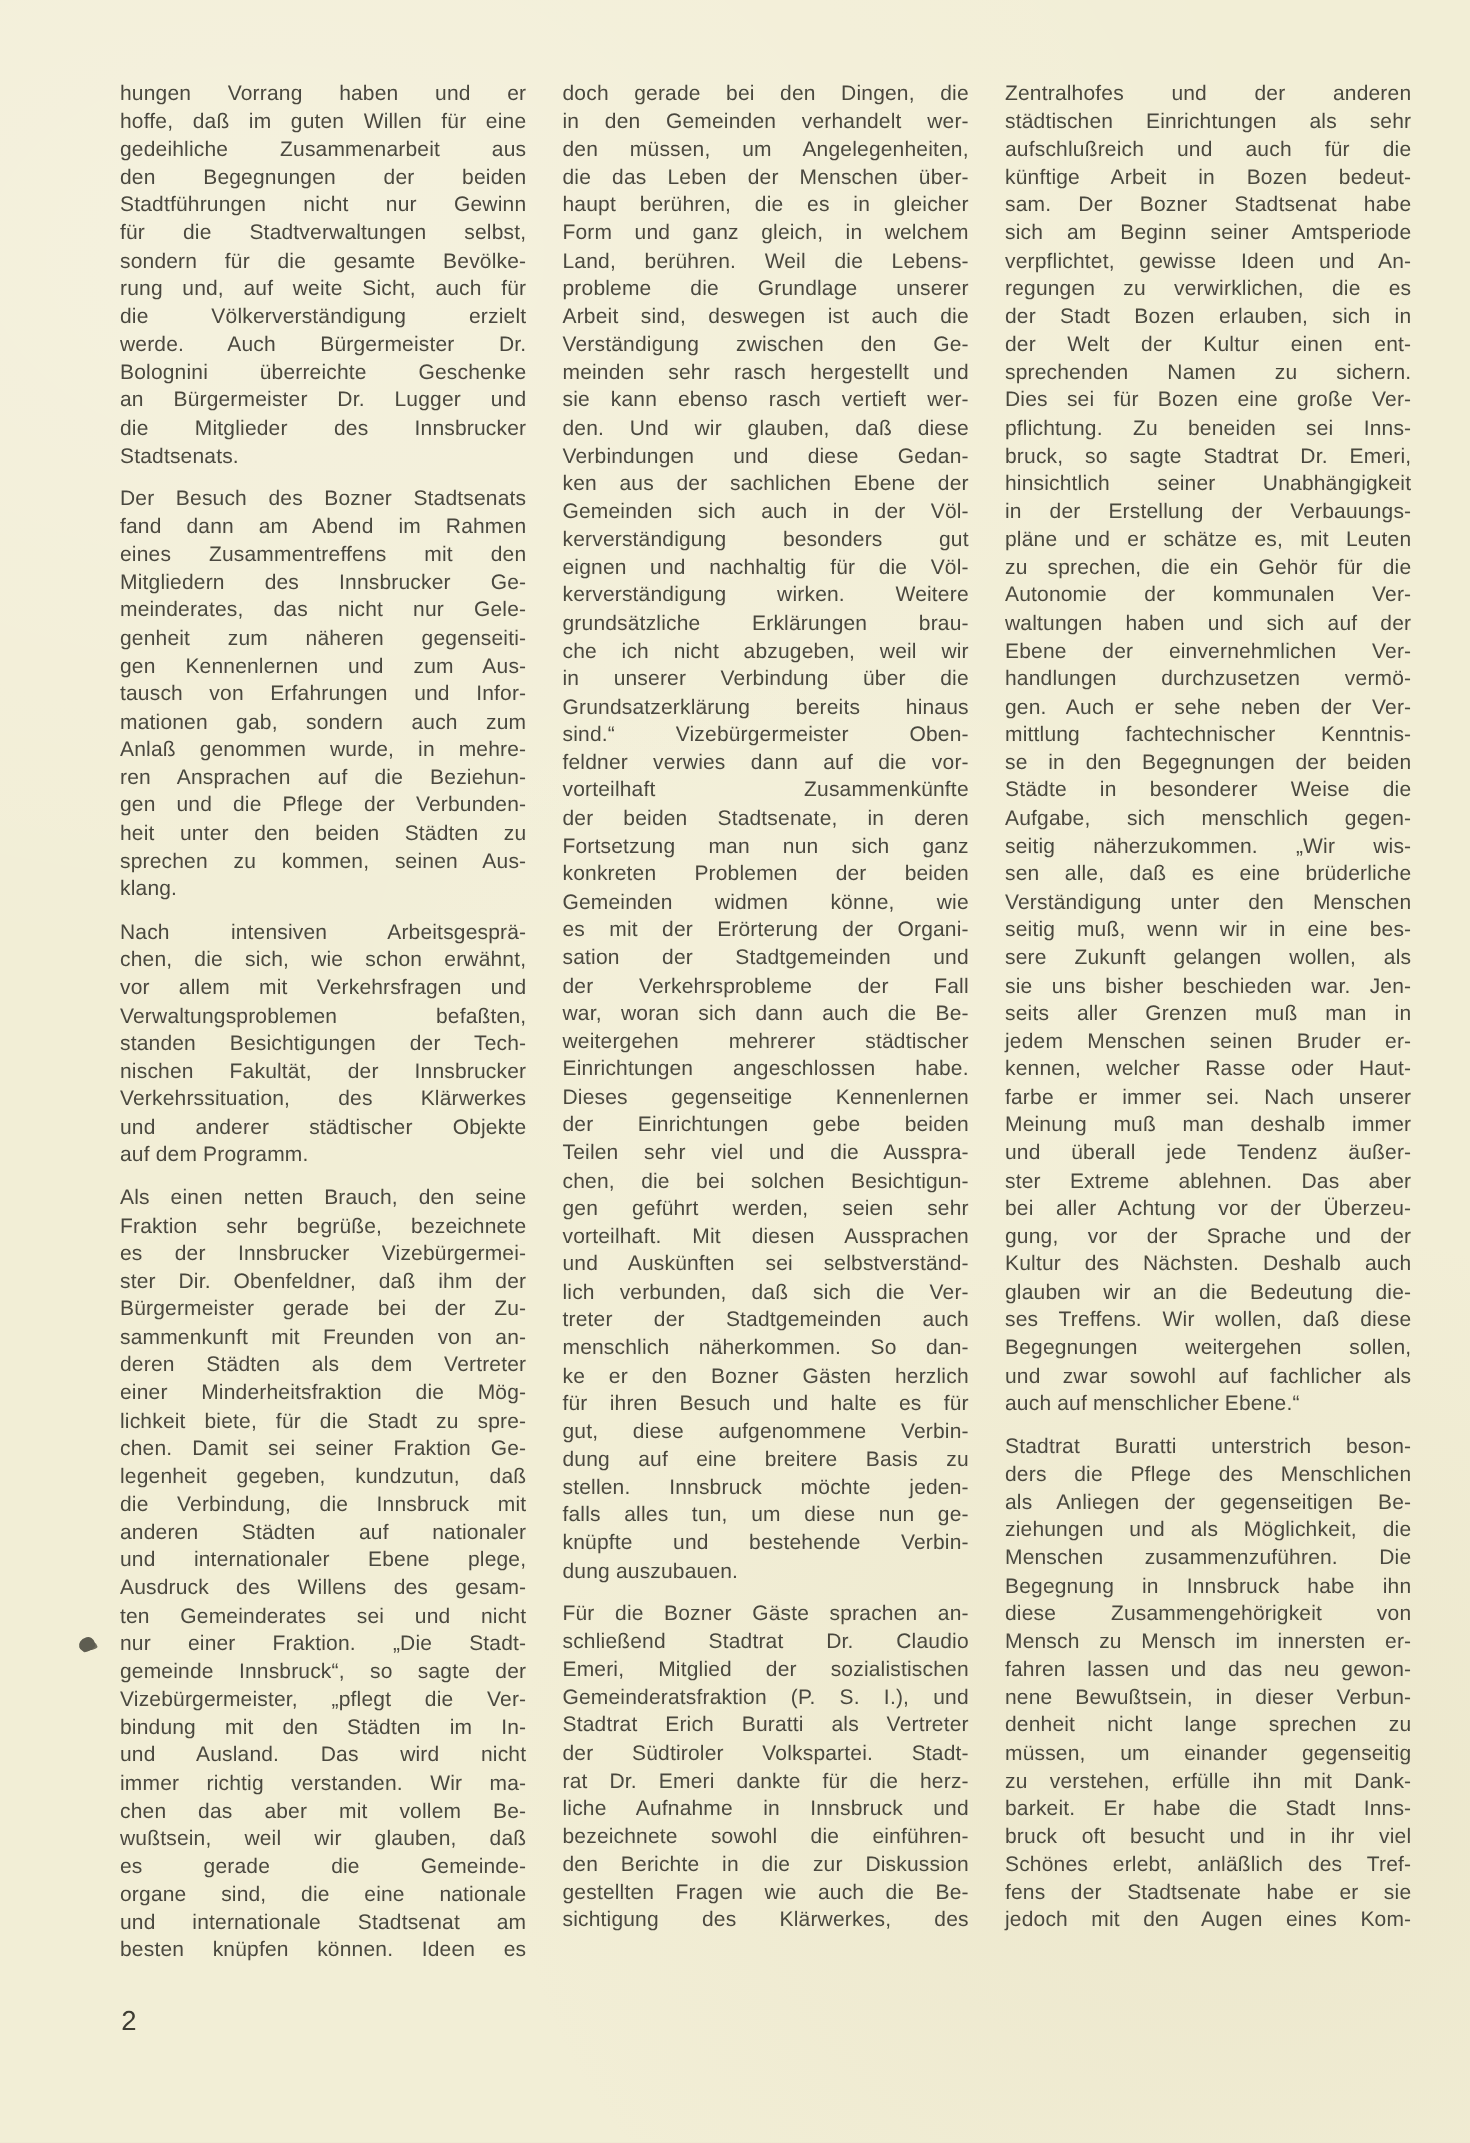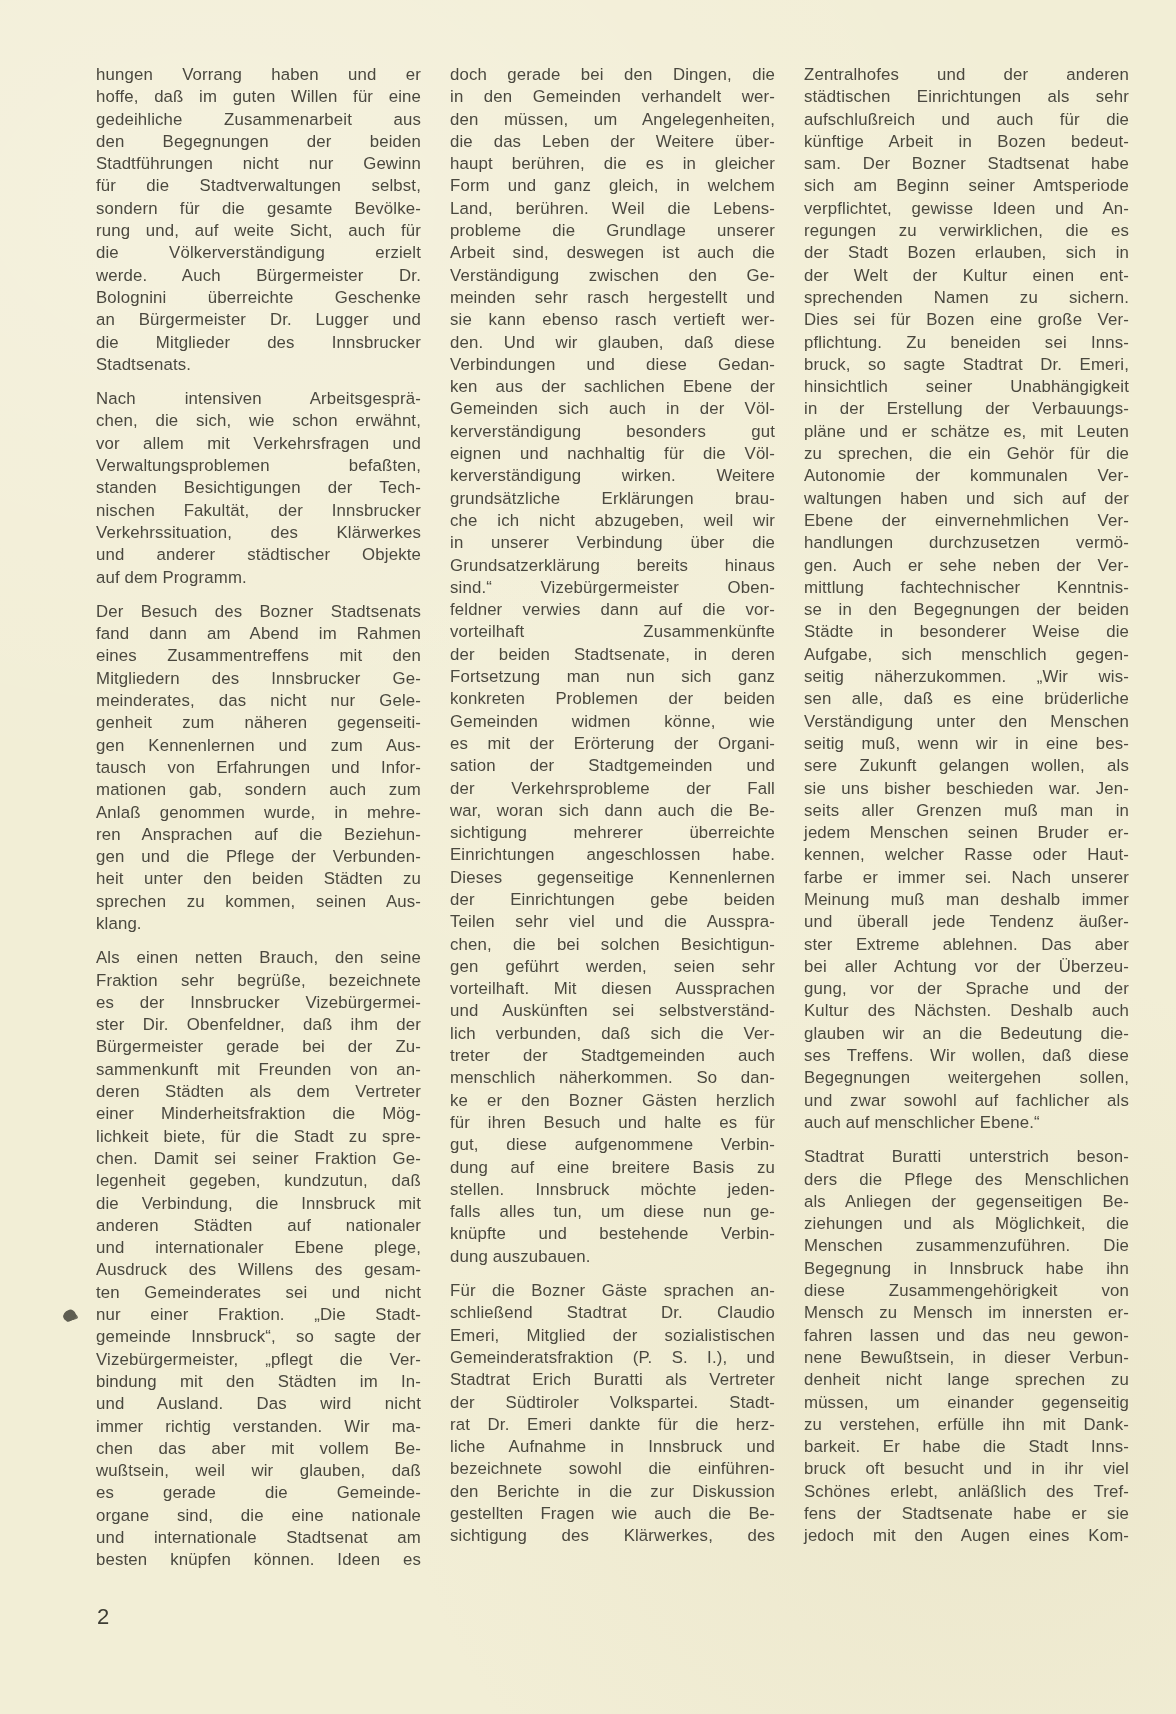--- a/index.html
+++ b/index.html
@@ -75,48 +75,48 @@
           <div class="line">Stadtführungen nicht nur Gewinn</div>
           <div class="line">für die Stadtverwaltungen selbst,</div>
           <div class="line">sondern für die gesamte Bevölke-</div>
           <div class="line">rung und, auf weite Sicht, auch für</div>
           <div class="line">die Völkerverständigung erzielt</div>
           <div class="line">werde. Auch Bürgermeister Dr.</div>
           <div class="line">Bolognini überreichte Geschenke</div>
           <div class="line">an Bürgermeister Dr. Lugger und</div>
           <div class="line">die Mitglieder des Innsbrucker</div>
           <div class="line end">Stadtsenats.</div>
-        </div>
-        <div class="para">
-          <div class="line">Nach intensiven Arbeitsgesprä-</div>
-          <div class="line">chen, die sich, wie schon erwähnt,</div>
-          <div class="line">vor allem mit Verkehrsfragen und</div>
-          <div class="line">Verwaltungsproblemen befaßten,</div>
-          <div class="line">standen Besichtigungen der Tech-</div>
-          <div class="line">nischen Fakultät, der Innsbrucker</div>
-          <div class="line">Verkehrssituation, des Klärwerkes</div>
-          <div class="line">und anderer städtischer Objekte</div>
-          <div class="line end">auf dem Programm.</div>
         </div>
         <div class="para">
           <div class="line">Der Besuch des Bozner Stadtsenats</div>
           <div class="line">fand dann am Abend im Rahmen</div>
           <div class="line">eines Zusammentreffens mit den</div>
           <div class="line">Mitgliedern des Innsbrucker Ge-</div>
           <div class="line">meinderates, das nicht nur Gele-</div>
           <div class="line">genheit zum näheren gegenseiti-</div>
           <div class="line">gen Kennenlernen und zum Aus-</div>
           <div class="line">tausch von Erfahrungen und Infor-</div>
           <div class="line">mationen gab, sondern auch zum</div>
           <div class="line">Anlaß genommen wurde, in mehre-</div>
           <div class="line">ren Ansprachen auf die Beziehun-</div>
           <div class="line">gen und die Pflege der Verbunden-</div>
           <div class="line">heit unter den beiden Städten zu</div>
           <div class="line">sprechen zu kommen, seinen Aus-</div>
           <div class="line end">klang.</div>
+        </div>
+        <div class="para">
+          <div class="line">Nach intensiven Arbeitsgesprä-</div>
+          <div class="line">chen, die sich, wie schon erwähnt,</div>
+          <div class="line">vor allem mit Verkehrsfragen und</div>
+          <div class="line">Verwaltungsproblemen befaßten,</div>
+          <div class="line">standen Besichtigungen der Tech-</div>
+          <div class="line">nischen Fakultät, der Innsbrucker</div>
+          <div class="line">Verkehrssituation, des Klärwerkes</div>
+          <div class="line">und anderer städtischer Objekte</div>
+          <div class="line end">auf dem Programm.</div>
         </div>
         <div class="para">
           <div class="line">Als einen netten Brauch, den seine</div>
           <div class="line">Fraktion sehr begrüße, bezeichnete</div>
           <div class="line">es der Innsbrucker Vizebürgermei-</div>
           <div class="line">ster Dir. Obenfeldner, daß ihm der</div>
           <div class="line">Bürgermeister gerade bei der Zu-</div>
           <div class="line">sammenkunft mit Freunden von an-</div>
           <div class="line">deren Städten als dem Vertreter</div>
           <div class="line">einer Minderheitsfraktion die Mög-</div>
@@ -140,21 +140,21 @@
           <div class="line">organe sind, die eine nationale</div>
           <div class="line">und internationale Stadtsenat am</div>
           <div class="line">besten knüpfen können. Ideen es</div>
         </div>
       </div>
     <div class="column">
         <div class="para">
           <div class="line">doch gerade bei den Dingen, die</div>
           <div class="line">in den Gemeinden verhandelt wer-</div>
           <div class="line">den müssen, um Angelegenheiten,</div>
-          <div class="line">die das Leben der Weitere über-</div>
+          <div class="line">die das Leben der Menschen über-</div>
           <div class="line">haupt berühren, die es in gleicher</div>
           <div class="line">Form und ganz gleich, in welchem</div>
           <div class="line">Land, berühren. Weil die Lebens-</div>
           <div class="line">probleme die Grundlage unserer</div>
           <div class="line">Arbeit sind, deswegen ist auch die</div>
           <div class="line">Verständigung zwischen den Ge-</div>
           <div class="line">meinden sehr rasch hergestellt und</div>
           <div class="line">sie kann ebenso rasch vertieft wer-</div>
           <div class="line">den. Und wir glauben, daß diese</div>
           <div class="line">Verbindungen und diese Gedan-</div>
@@ -171,21 +171,21 @@
           <div class="line">feldner verwies dann auf die vor-</div>
           <div class="line">vorteilhaft Zusammenkünfte</div>
           <div class="line">der beiden Stadtsenate, in deren</div>
           <div class="line">Fortsetzung man nun sich ganz</div>
           <div class="line">konkreten Problemen der beiden</div>
           <div class="line">Gemeinden widmen könne, wie</div>
           <div class="line">es mit der Erörterung der Organi-</div>
           <div class="line">sation der Stadtgemeinden und</div>
           <div class="line">der Verkehrsprobleme der Fall</div>
           <div class="line">war, woran sich dann auch die Be-</div>
-          <div class="line">sichtigung mehrerer überreichte</div>
+          <div class="line">weitergehen mehrerer städtischer</div>
           <div class="line">Einrichtungen angeschlossen habe.</div>
           <div class="line">Dieses gegenseitige Kennenlernen</div>
           <div class="line">der Einrichtungen gebe beiden</div>
           <div class="line">Teilen sehr viel und die Ausspra-</div>
           <div class="line">chen, die bei solchen Besichtigun-</div>
           <div class="line">gen geführt werden, seien sehr</div>
           <div class="line">vorteilhaft. Mit diesen Aussprachen</div>
           <div class="line">und Auskünften sei selbstverständ-</div>
           <div class="line">lich verbunden, daß sich die Ver-</div>
           <div class="line">treter der Stadtgemeinden auch</div>

